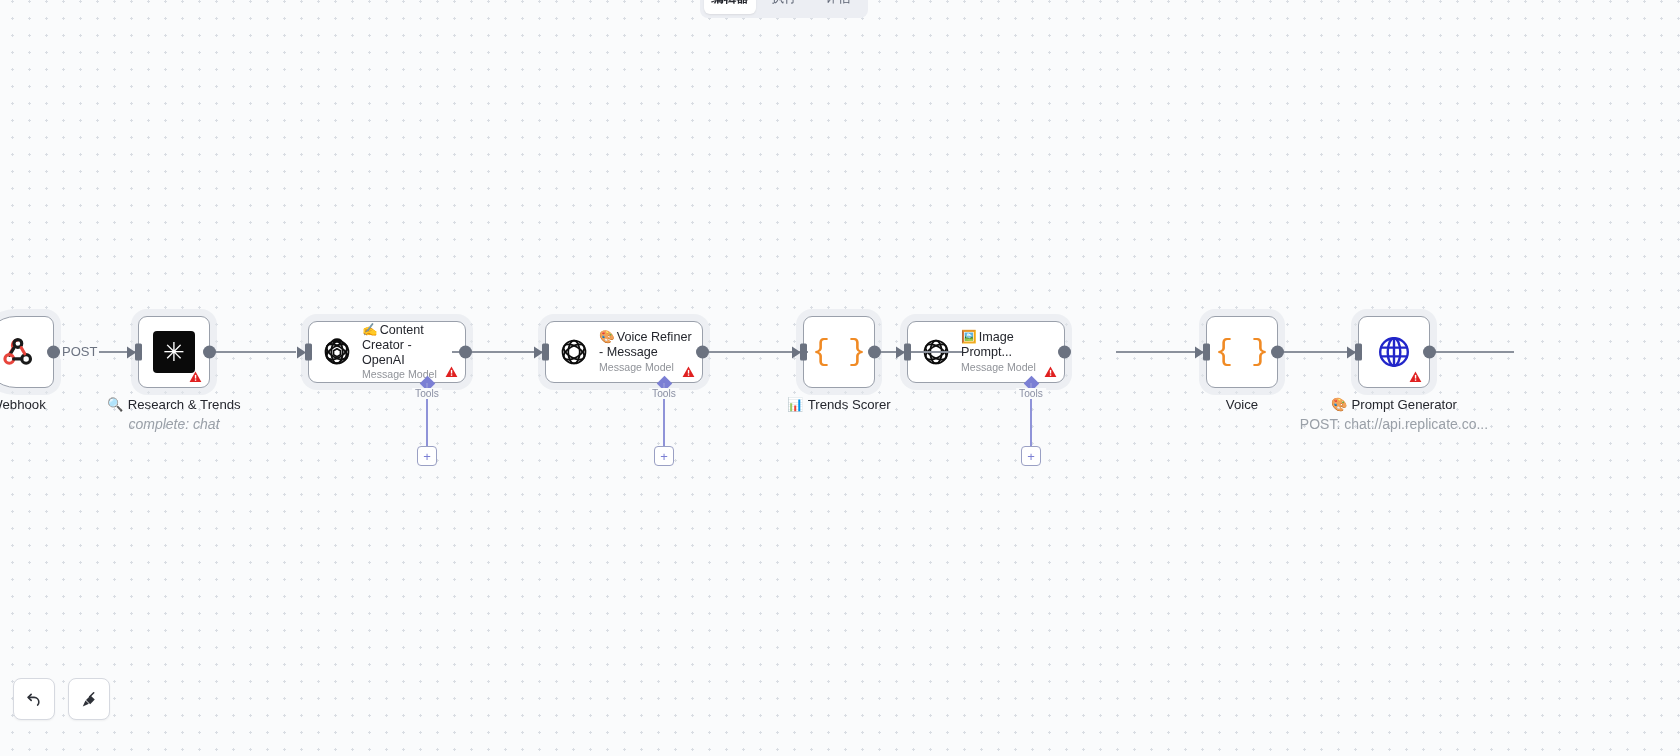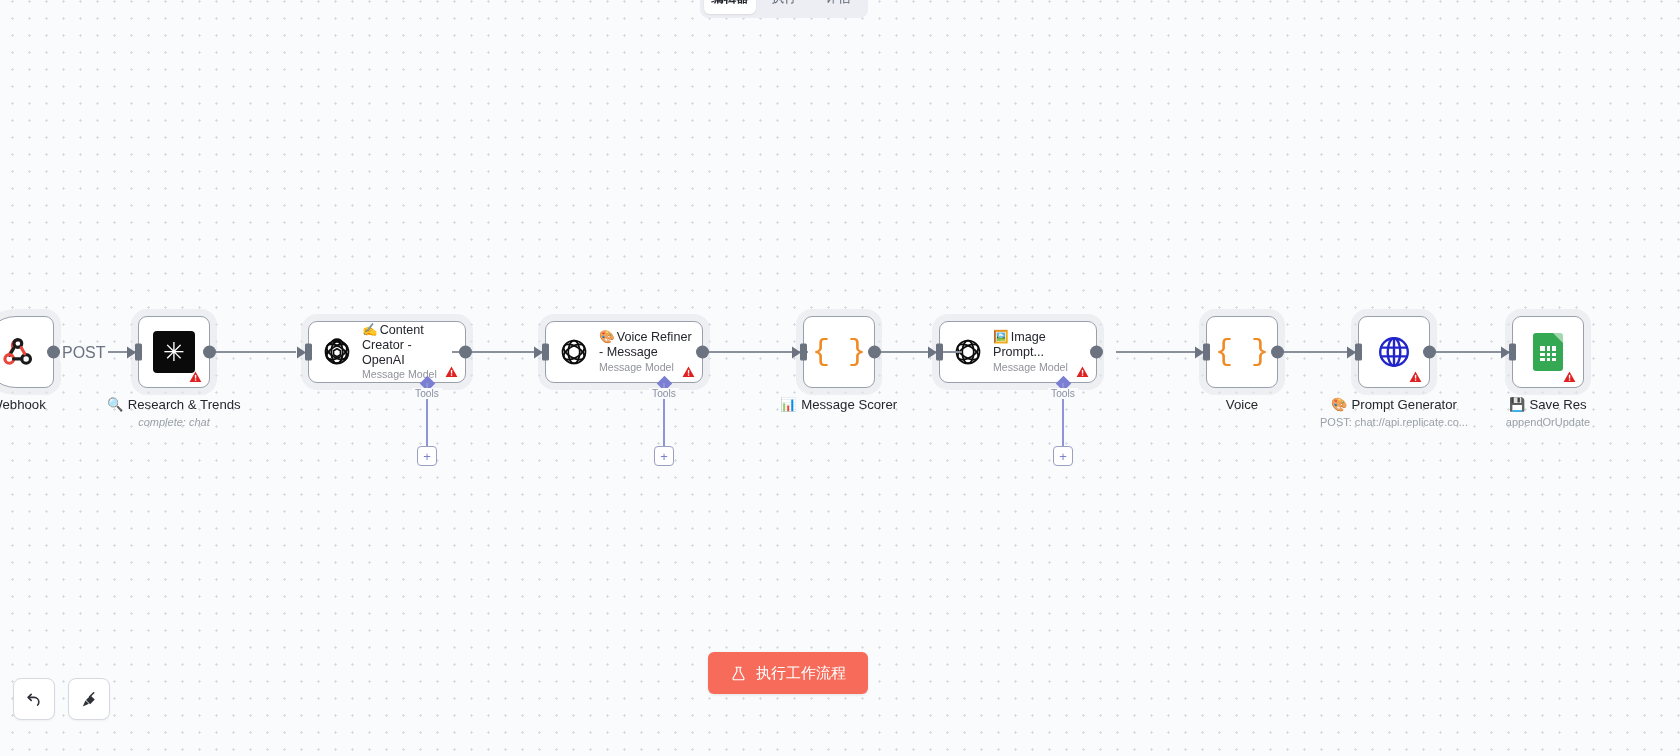--- a/index.html
+++ b/index.html
@@ -111,21 +111,21 @@
     white-space: nowrap;
     text-align: center;
   }
   .caption .name {
     font-size: 13.2px;
     color: #24262d;
     line-height: 1.25;
     display: flex; align-items: center; justify-content: center; gap: 4px;
   }
   .caption .sub {
-    font-size: 11px;
+    font-size: 14px;
     color: #9aa0a8;
     line-height: 1.4;
     margin-top: 1px;
   }
   .caption.italic .sub { font-style: italic; }
 
   
   .port-out {
     position: absolute;
     width: 13px; height: 13px;
@@ -157,21 +157,21 @@
 
   
   .edge {
     position: absolute;
     height: 2px;
     background: #8b919c;
     z-index: 2;
   }
   .edge-label {
     position: absolute;
-    font-size: 16px;
+    font-size: 13px;
     color: #6b7280;
     background: #fafbfc;
     padding: 0 2px;
     z-index: 3;
     white-space: nowrap;
   }
 
   
   .tools-stub { position: absolute; z-index: 5; }
   .tools-diamond {
@@ -417,26 +417,26 @@
 
   <div class="node-wrap" style="left:803px; top:316px;">
     <div class="node sq">
       <span style="font-size:30px;color:#f08a24;font-family:'Liberation Mono',monospace;line-height:1;">{ }</span>
       <div class="port-in"></div>
       <div class="port-out"></div>
     </div>
     <div class="caption">
       <div class="name">
         <span>📊</span>
-        <span>Message Scorer</span>
-      </div>
-    </div>
-  </div>
-
-  <div class="node-wrap" style="left:939px; top:321px;">
+        <span>Trends Scorer</span>
+      </div>
+    </div>
+  </div>
+
+  <div class="node-wrap" style="left:907px; top:321px;">
     <div class="node wide">
       <svg width="32" height="32" viewBox="0 0 24 24">
         <circle cx="12" cy="12" r="8.6" fill="none" stroke="#0c0c0c" stroke-width="1.3"></circle>
         <ellipse cx="12" cy="12" rx="8.6" ry="4.3" fill="none" stroke="#0c0c0c" stroke-width="1.3" transform="rotate(30 12 12)"></ellipse>
         <ellipse cx="12" cy="12" rx="8.6" ry="4.3" fill="none" stroke="#0c0c0c" stroke-width="1.3" transform="rotate(90 12 12)"></ellipse>
         <ellipse cx="12" cy="12" rx="8.6" ry="4.3" fill="none" stroke="#0c0c0c" stroke-width="1.3" transform="rotate(150 12 12)"></ellipse>
       </svg>
       <div class="inner-title">
         <div class="t">
           <span class="em">🖼️</span><span>Image Prompt...</span>
@@ -491,57 +491,31 @@
     </div>
     <div class="caption">
       <div class="name">
         <span>🎨</span>
         <span>Prompt Generator</span>
       </div>
       <div class="sub">POST: chat://api.replicate.co...</div>
     </div>
   </div>
 
-  <div class="node-wrap" style="left:1512px; top:316px;">
-    <div class="node sq">
-      <div class="gsheet">
-          <div class="grid"></div>
-        </div>
-      <div class="warn">
-        <svg width="13" height="12" viewBox="0 0 14 13">
-            <path d="M7 0.6 13.4 12H0.6z" fill="#e02020"></path>
-            <rect x="6.3" y="4.2" width="1.5" height="4" fill="#fff"></rect>
-            <rect x="6.3" y="9.1" width="1.5" height="1.5" fill="#fff"></rect>
-          </svg>
-      </div>
-      <div class="port-in"></div>
-    </div>
-    <div class="caption">
-      <div class="name">💾 Save Res</div>
-      <div class="sub">appendOrUpdate</div>
-    </div>
-  </div>
 
   <div id="bl-controls">
     <div class="ctrl-btn">
       <svg width="20" height="20" viewBox="0 0 24 24">
         <path d="M8.6 6.4 5.0 10.0l3.6 3.6" fill="none" stroke="#2e3138" stroke-width="1.9" stroke-linecap="round" stroke-linejoin="round"></path>
         <path d="M5.2 10.0h7.0c3.1 0 5.6 2.5 5.6 5.6 0 1.4-.5 2.7-1.4 3.7" fill="none" stroke="#2e3138" stroke-width="1.9" stroke-linecap="round"></path>
       </svg>
     </div>
     <div class="ctrl-btn">
       <svg width="21" height="21" viewBox="0 0 24 24">
         <path d="M16.8 4.3 12.2 8.9" stroke="#2e3138" stroke-width="1.8" stroke-linecap="round"></path>
         <path d="M13.2 7.3 8.0 12.5l4.8 4.8 5.2-5.2z" fill="#2e3138"></path>
         <path d="M7.4 13.1 4.3 19.9l7.0-3.1z" fill="#2e3138"></path>
       </svg>
     </div>
   </div>
 
-  <button id="exec-btn">
-    <svg width="17" height="17" viewBox="0 0 24 24">
-      <path d="M9.6 3.2v6.0L4.4 18.4a1.6 1.6 0 0 0 1.4 2.4h12.4a1.6 1.6 0 0 0 1.4-2.4l-5.2-9.2V3.2" fill="none" stroke="#ffffff" stroke-width="1.7" stroke-linejoin="round"></path>
-      <path d="M8.3 3.2h7.4" stroke="#ffffff" stroke-width="1.7" stroke-linecap="round"></path>
-    </svg>
-    <span>执行工作流程</span>
-  </button>
 
 </div>
 
 </body></html>

